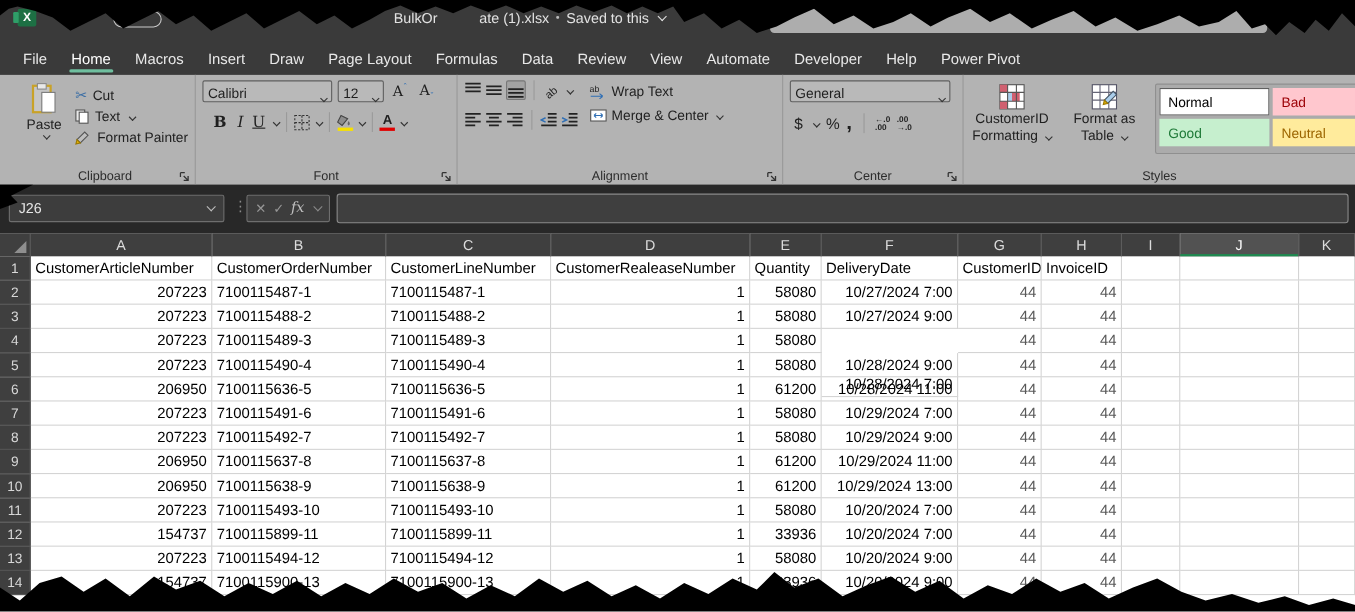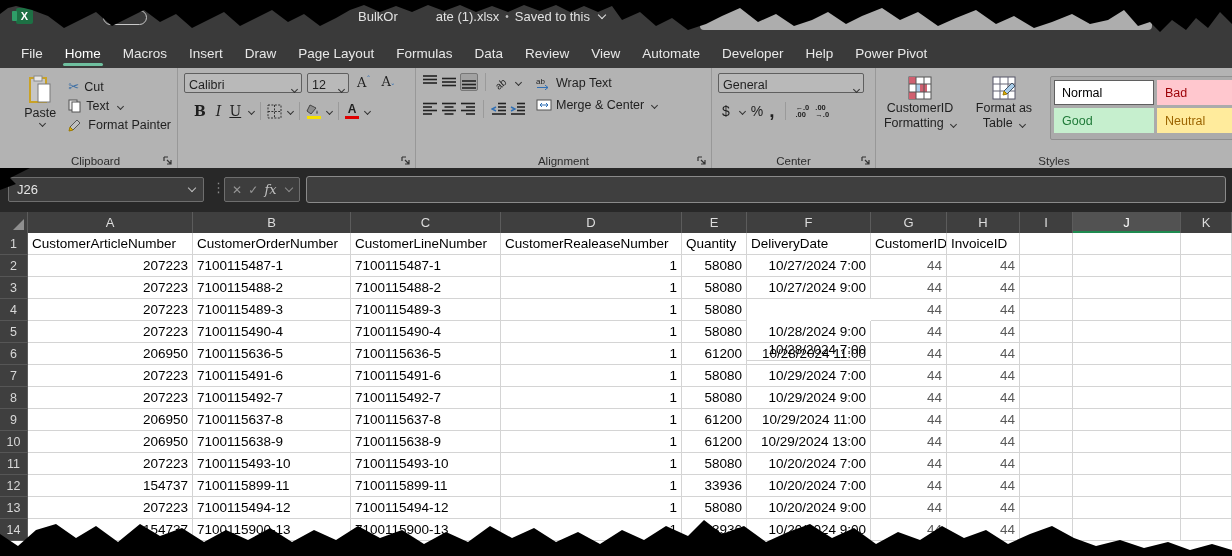--- a/index.html
+++ b/index.html
@@ -231,20 +231,21 @@
           <span class="color-bar" style="background:#f7e000"></span>
         </span>
         <span class="small-chev"></span>
         <span class="vsep"></span>
         <span class="stack">
           <span style="font-size:12px;font-weight:bold;line-height:11px">A</span>
           <span class="color-bar" style="background:#e00000"></span>
         </span>
         <span class="small-chev"></span>
       </div>
+      <div class="rgroup-label">Font</div>
       <div class="launcher">
         <svg width="10" height="10" viewBox="0 0 10 10">
             <path d="M1,1 H5 M1,1 V5 M4,4 L8,8 M8,4 V8 H4" stroke="#333" stroke-width="1.2" fill="none"></path>
           </svg>
       </div>
     </div>
 
     <div class="rgroup g-align">
       <div class="align-wrap">
         <div class="al-left">

